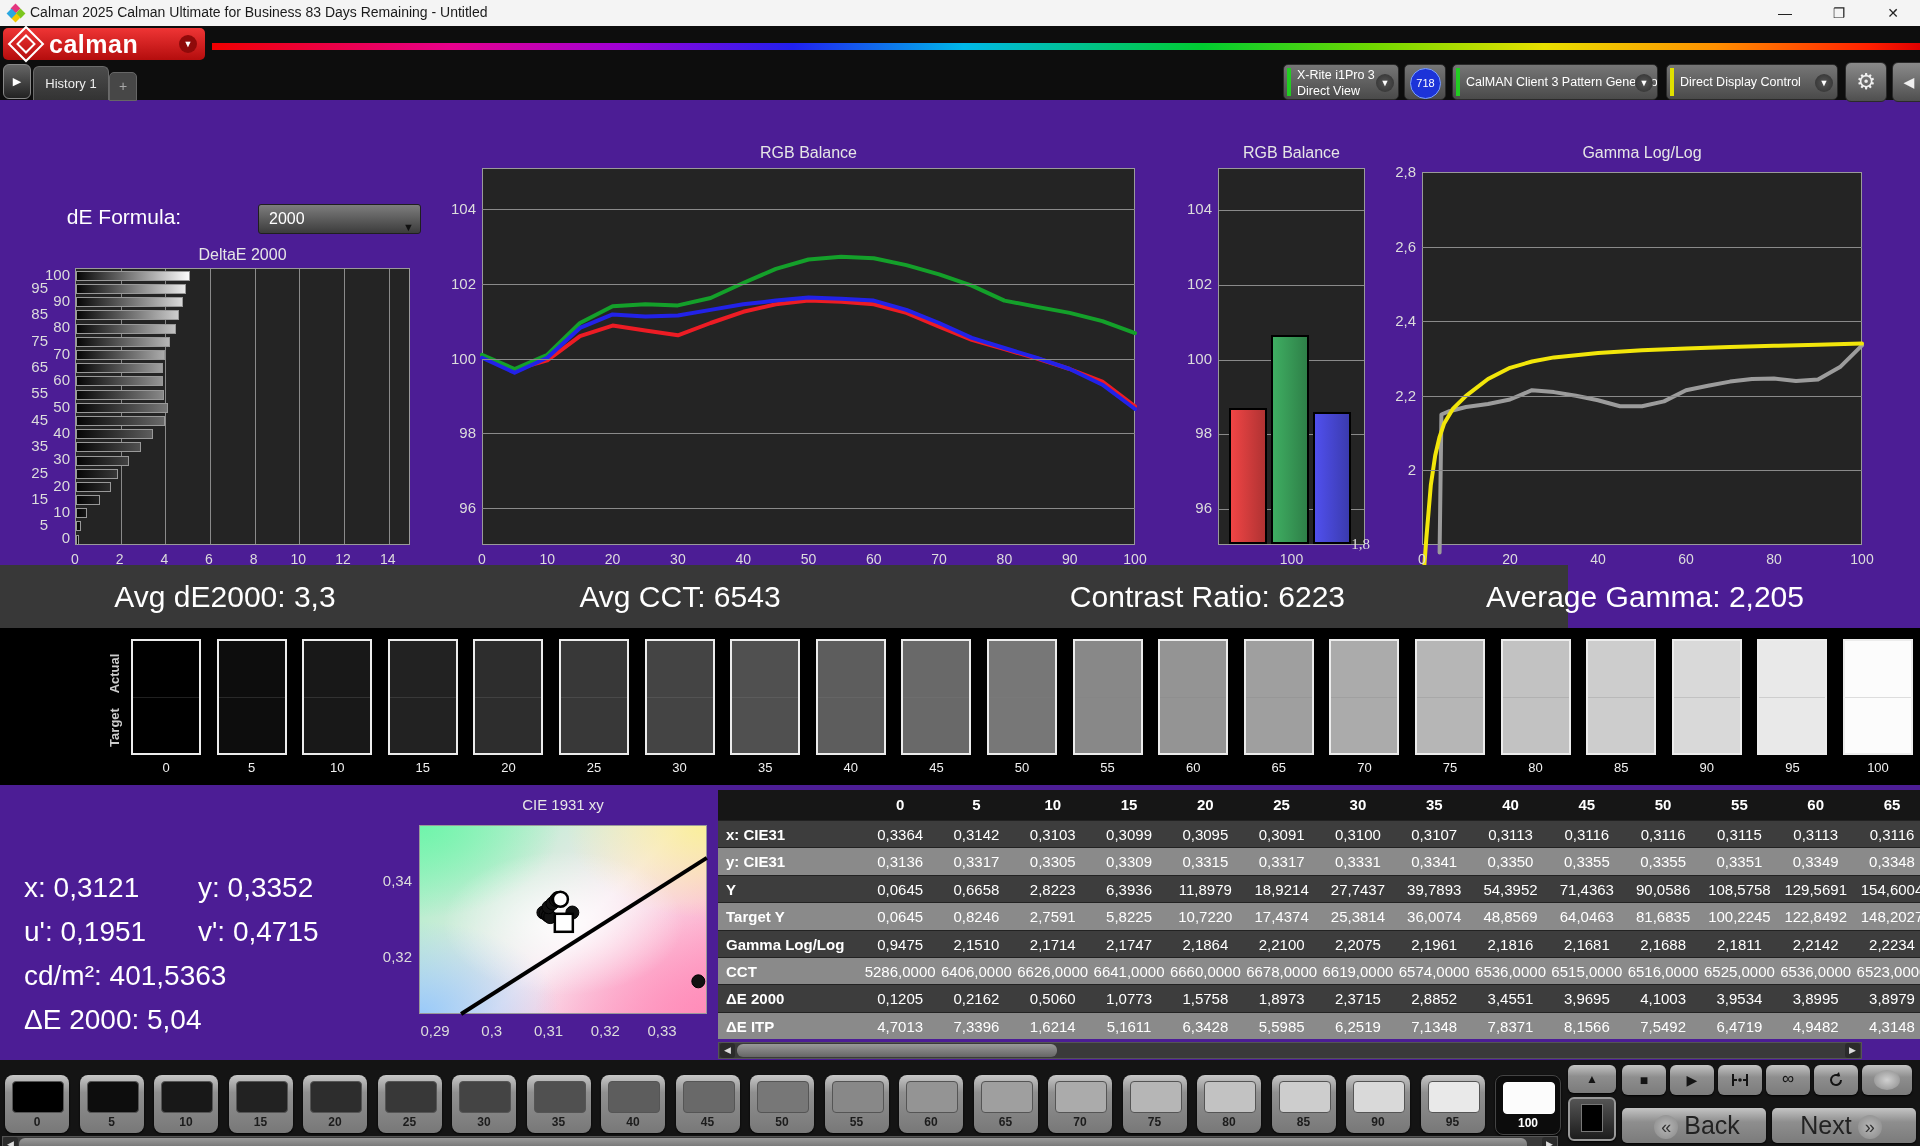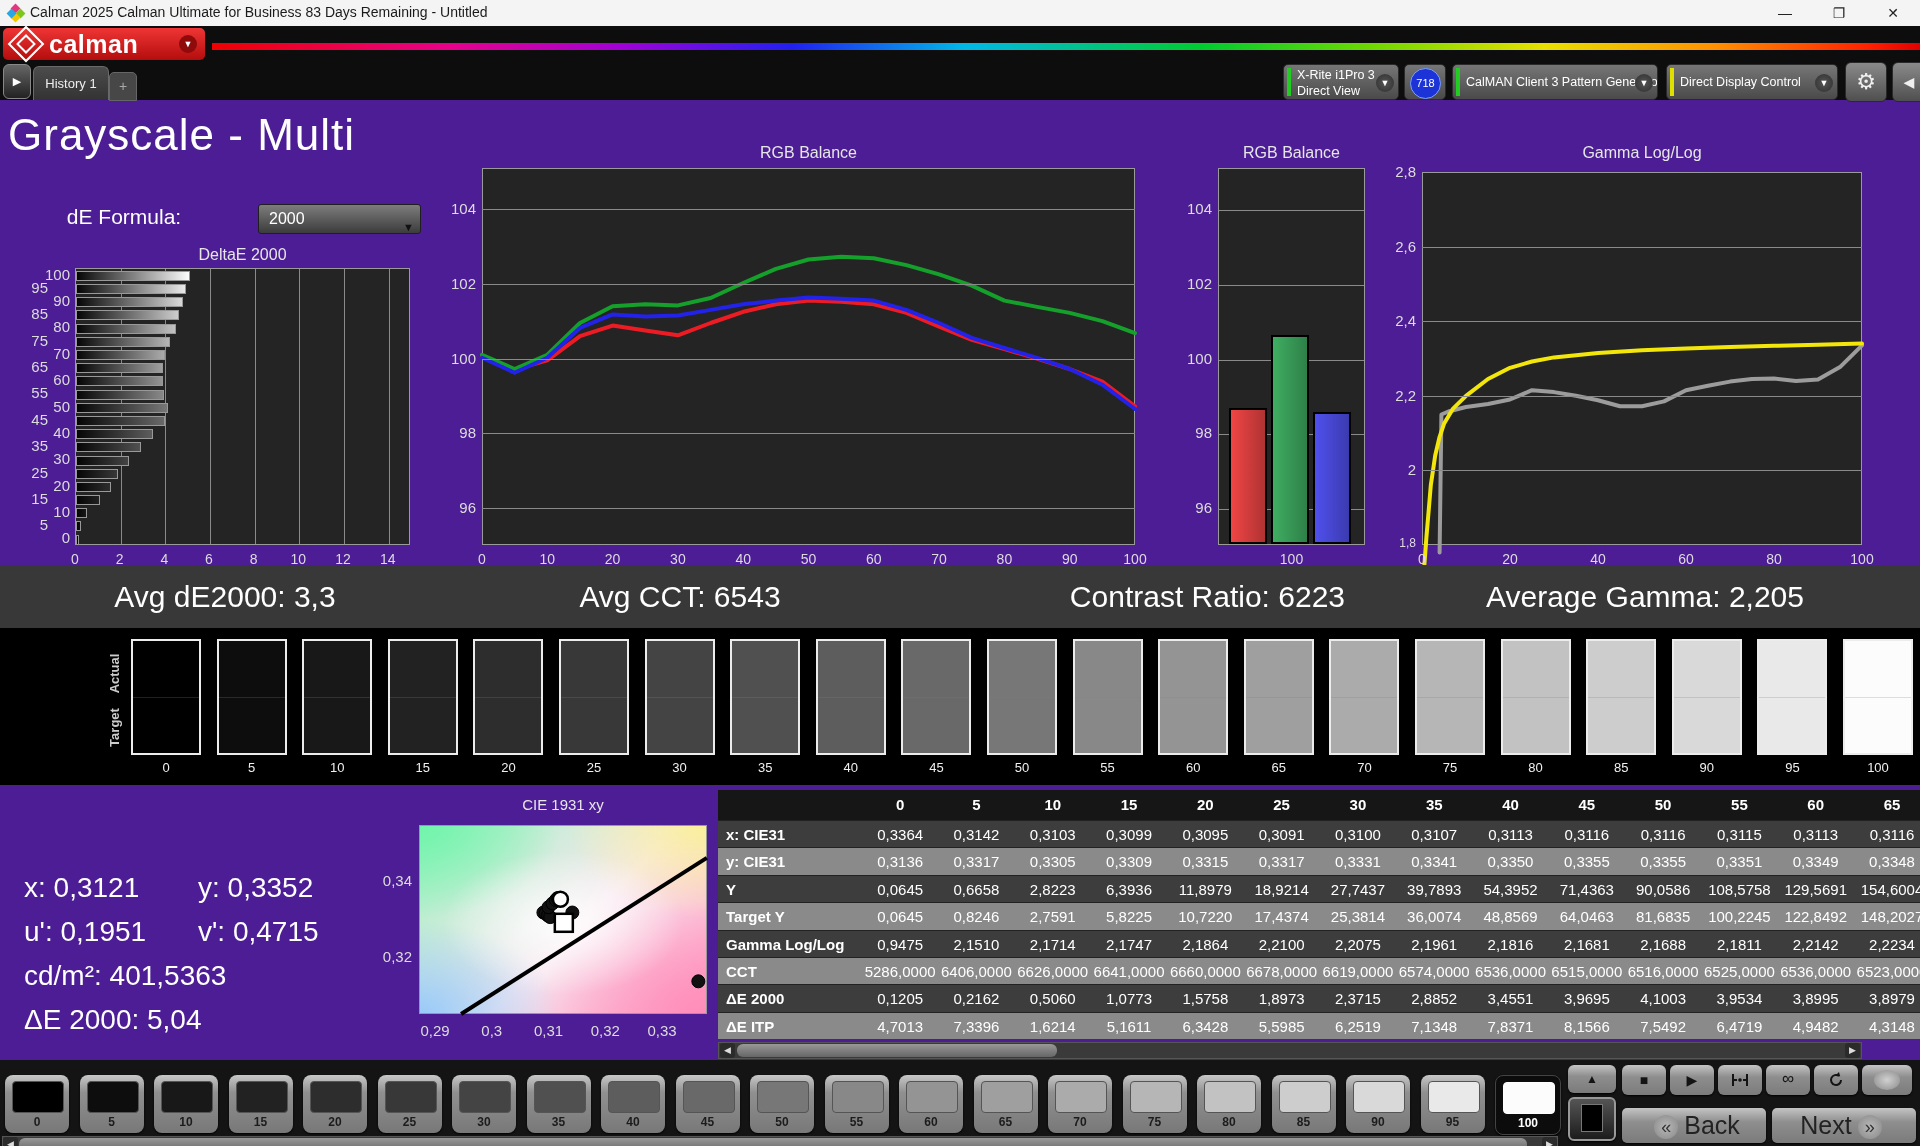--- a/index.html
+++ b/index.html
@@ -49,21 +49,21 @@
   .defselect{position:absolute;left:258px;top:204px;width:163px;height:30px;border-radius:3px;
     background:linear-gradient(#7d7d7d,#3c3c3c);border:1px solid #1f1f1f;box-sizing:border-box;
     color:#fff;font-size:16px;line-height:28px;padding-left:10px;}
   .defselect .dcaret{position:absolute;right:6px;top:8px;color:#111;font-size:11px;}
   .charttitle{position:absolute;font-size:16px;color:#e6e6e6;text-align:center;}
   .plot{position:absolute;background:#242424;border:1px solid #9a9a9a;box-sizing:border-box;}
   .gridh{position:absolute;left:0;width:100%;height:1px;background:#8a8a8a;}
   .gridv{position:absolute;top:0;height:100%;width:1px;background:#8a8a8a;}
   .ticklab{position:absolute;font-size:14px;color:#dcdcdc;}
   .debar{position:absolute;border:1px solid #999;box-sizing:border-box;}
-  .statband{position:absolute;left:0;top:565px;width:1920px;height:63px;background:#383838;}
+  .statband{position:absolute;left:0;top:565px;width:1568px;height:63px;background:#383838;}
   .stat{position:absolute;top:0;height:63px;line-height:63px;text-align:center;font-size:30px;color:#fff;}
   
   .strip{position:absolute;left:0;top:628px;width:1920px;height:157px;background:#000;}
   .rotlab{position:absolute;font-size:13px;font-weight:bold;color:#ccc;transform:rotate(-90deg);transform-origin:center;}
   .swatch{position:absolute;top:11px;height:116px;border:2px solid #ececec;box-sizing:border-box;}
   .swatch .half{position:absolute;left:0;width:100%;height:50%;}
   .swlab{position:absolute;top:132px;font-size:13px;color:#f0f0f0;text-align:center;}
   
   .crhead{position:absolute;left:24px;top:800px;font-size:33px;color:#fff;}
   .crline{position:absolute;font-size:28px;color:#fff;}
@@ -150,21 +150,20 @@
       <span class="dcaret">▼</span>
     </div>
     <div class="sqbtn" style="left:1845px;width:42px;font-size:22px;line-height:38px;">
       <span>⚙</span>
     </div>
     <div class="sqbtn" style="left:1892px;width:34px;font-size:14px;line-height:38px;">
       <span>◀</span>
     </div>
   </div>
 
-  <div class="pagetitle">Grayscale - Multi</div>
   <div class="deflabel">dE Formula:</div>
   <div class="defselect">
     <span>2000</span>
     <span class="dcaret">▼</span>
   </div>
 
   <div class="charttitle" style="left:75px;top:246px;width:335px;">DeltaE 2000</div>
   <div class="charttitle" style="left:482px;top:144px;width:653px;">RGB Balance</div>
   <div class="charttitle" style="left:1218px;top:144px;width:147px;">RGB Balance</div>
   <div class="charttitle" style="left:1422px;top:144px;width:440px;">Gamma Log/Log</div>
@@ -285,21 +284,21 @@
       </svg>
       <div class="ticklab" style="left:1378px;top:163.0px;width:38px;text-align:right;font-size:15px;">2,8</div>
       <div class="gridh" style="left:1422px;top:246.6px;width:440px;position:absolute;"></div>
       <div class="ticklab" style="left:1378px;top:237.6px;width:38px;text-align:right;font-size:15px;">2,6</div>
       <div class="gridh" style="left:1422px;top:321.2px;width:440px;position:absolute;"></div>
       <div class="ticklab" style="left:1378px;top:312.2px;width:38px;text-align:right;font-size:15px;">2,4</div>
       <div class="gridh" style="left:1422px;top:395.8px;width:440px;position:absolute;"></div>
       <div class="ticklab" style="left:1378px;top:386.8px;width:38px;text-align:right;font-size:15px;">2,2</div>
       <div class="gridh" style="left:1422px;top:470.4px;width:440px;position:absolute;"></div>
       <div class="ticklab" style="left:1378px;top:461.4px;width:38px;text-align:right;font-size:15px;">2</div>
-      <div class="ticklab" style="left:1378px;top:536.0px;width:38px;text-align:right;font-size:12px;">1,8</div>
+      <div class="ticklab" style="left:1332px;top:536.0px;width:38px;text-align:right;font-size:15px;font-family:Liberation Serif, serif;">1,8</div>
       <div class="ticklab" style="left:1407.0px;top:551px;width:30px;text-align:center;">0</div>
       <div class="ticklab" style="left:1495.0px;top:551px;width:30px;text-align:center;">20</div>
       <div class="ticklab" style="left:1583.0px;top:551px;width:30px;text-align:center;">40</div>
       <div class="ticklab" style="left:1671.0px;top:551px;width:30px;text-align:center;">60</div>
       <div class="ticklab" style="left:1759.0px;top:551px;width:30px;text-align:center;">80</div>
       <div class="ticklab" style="left:1847.0px;top:551px;width:30px;text-align:center;">100</div>
     </div>
 
   <div class="statband">
     <div class="stat" style="left:40px;width:370px;">Avg dE2000: 3,3</div>

